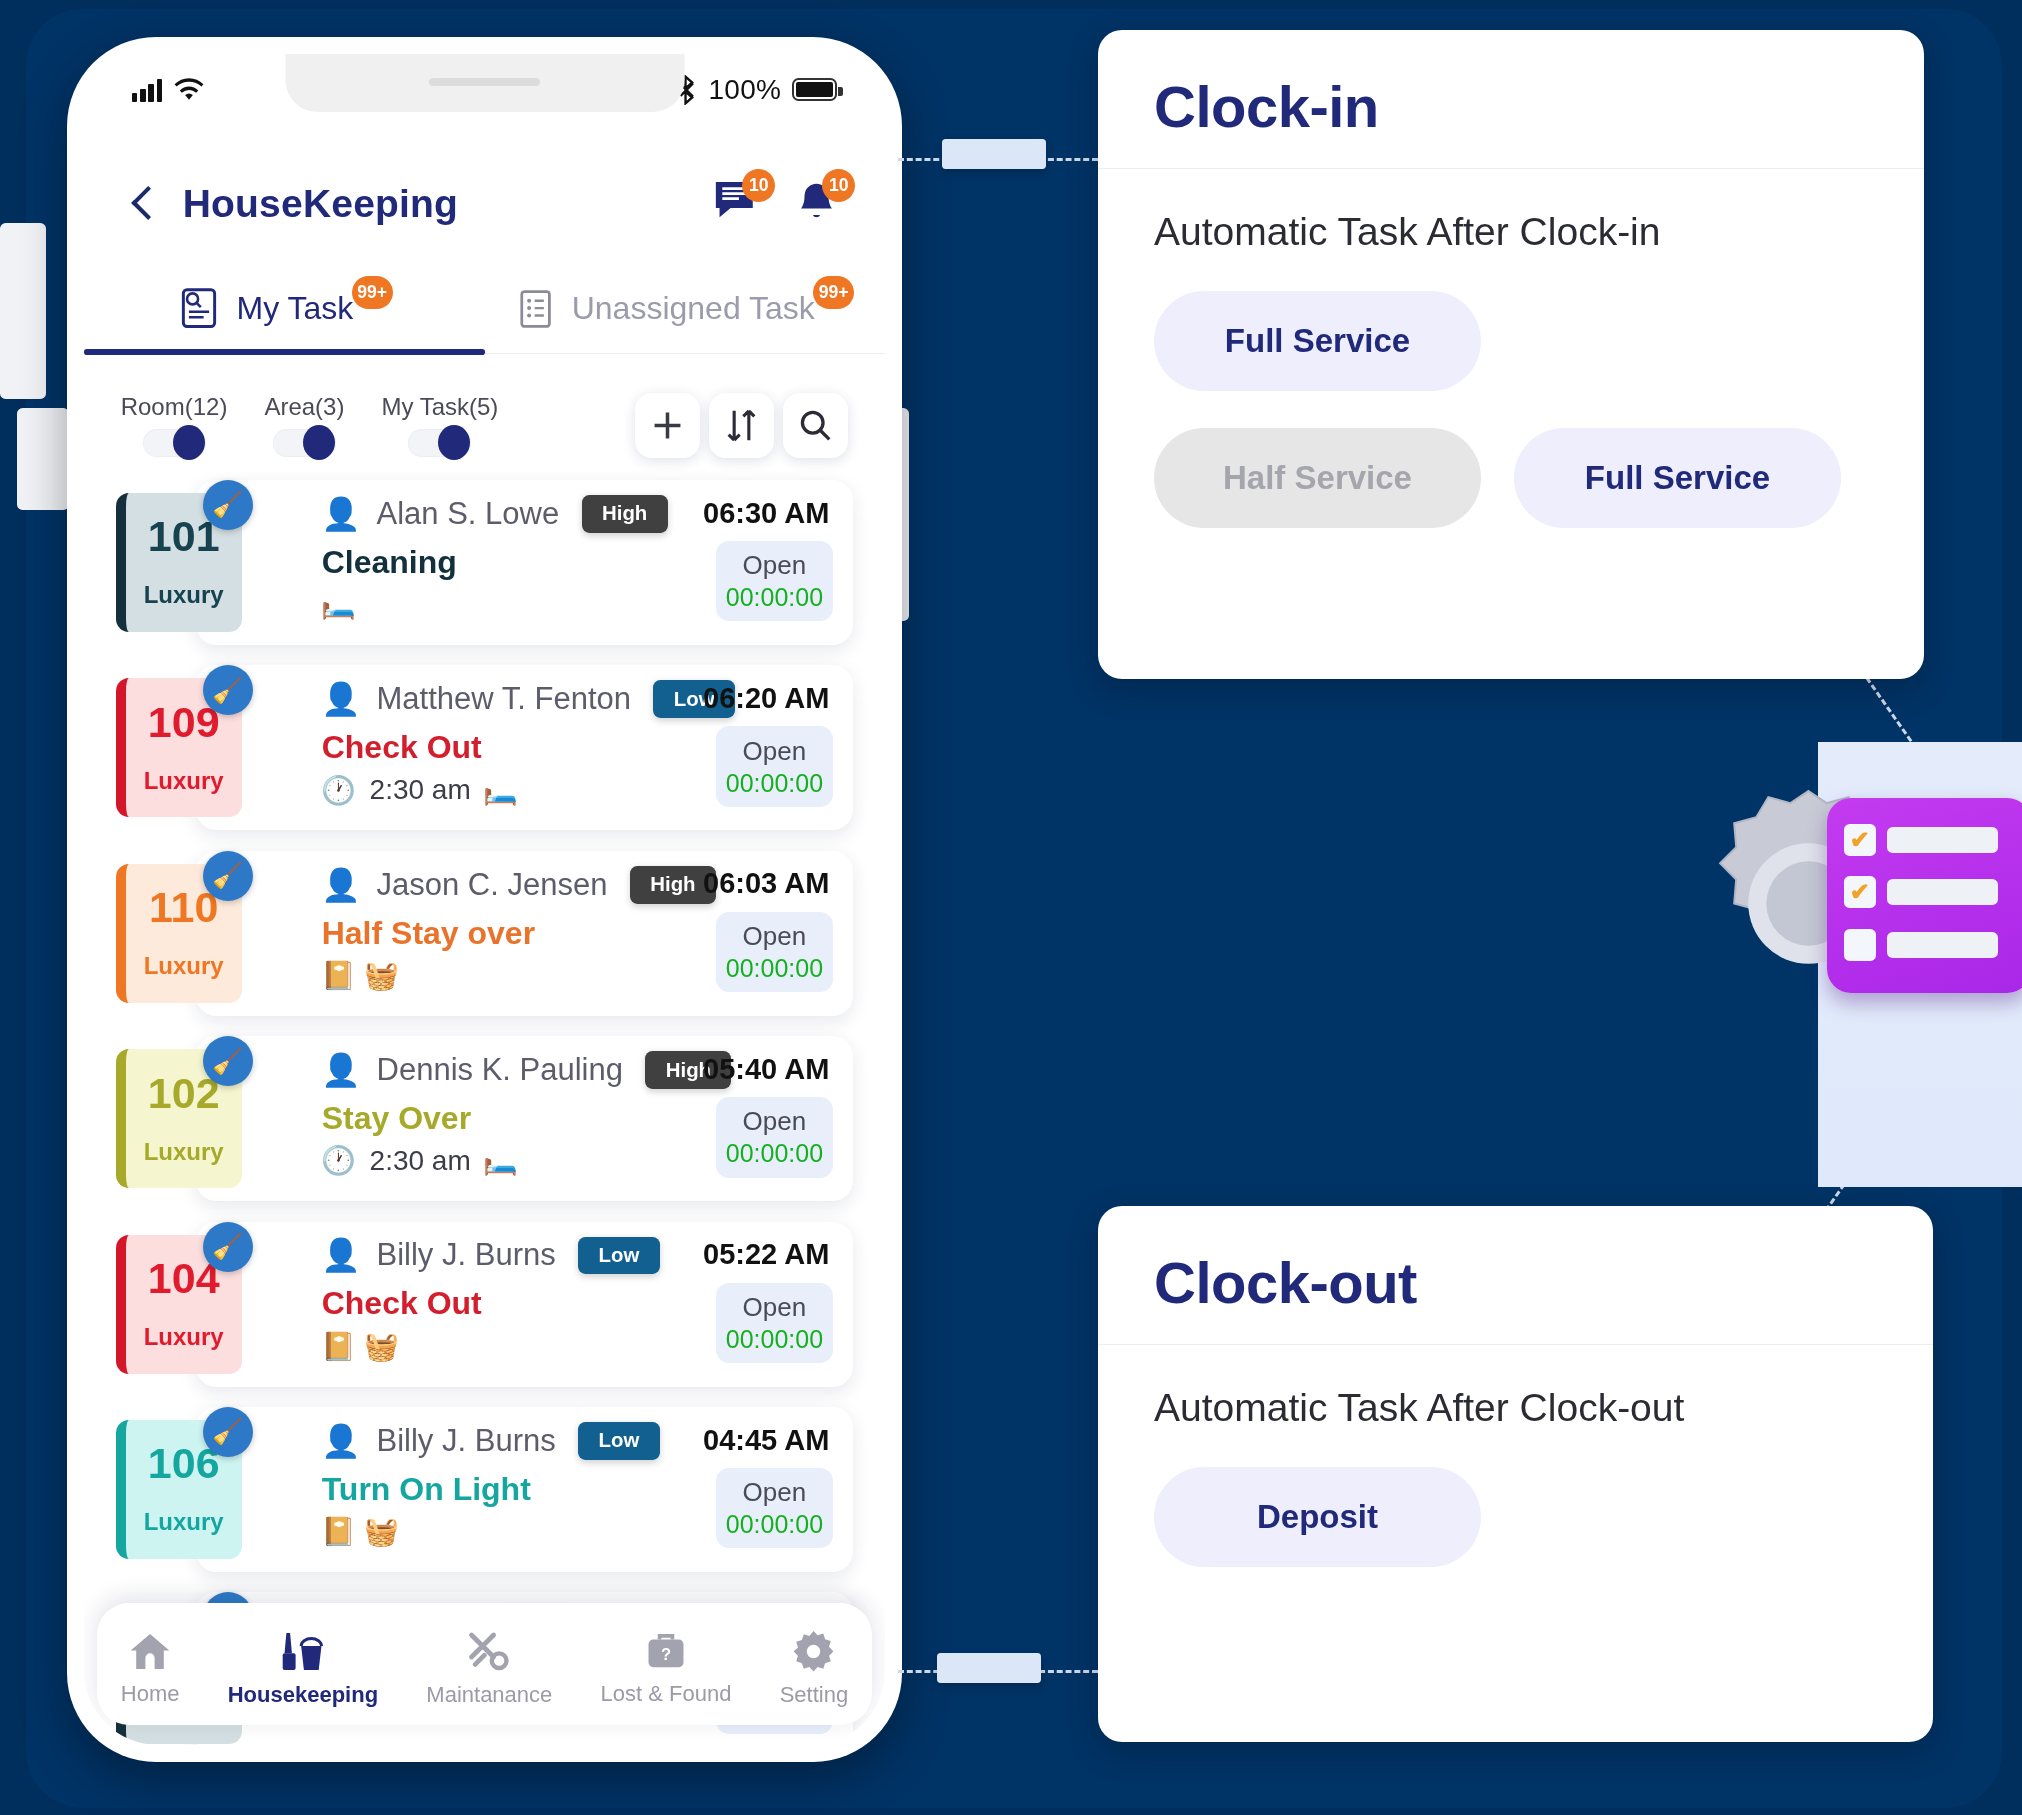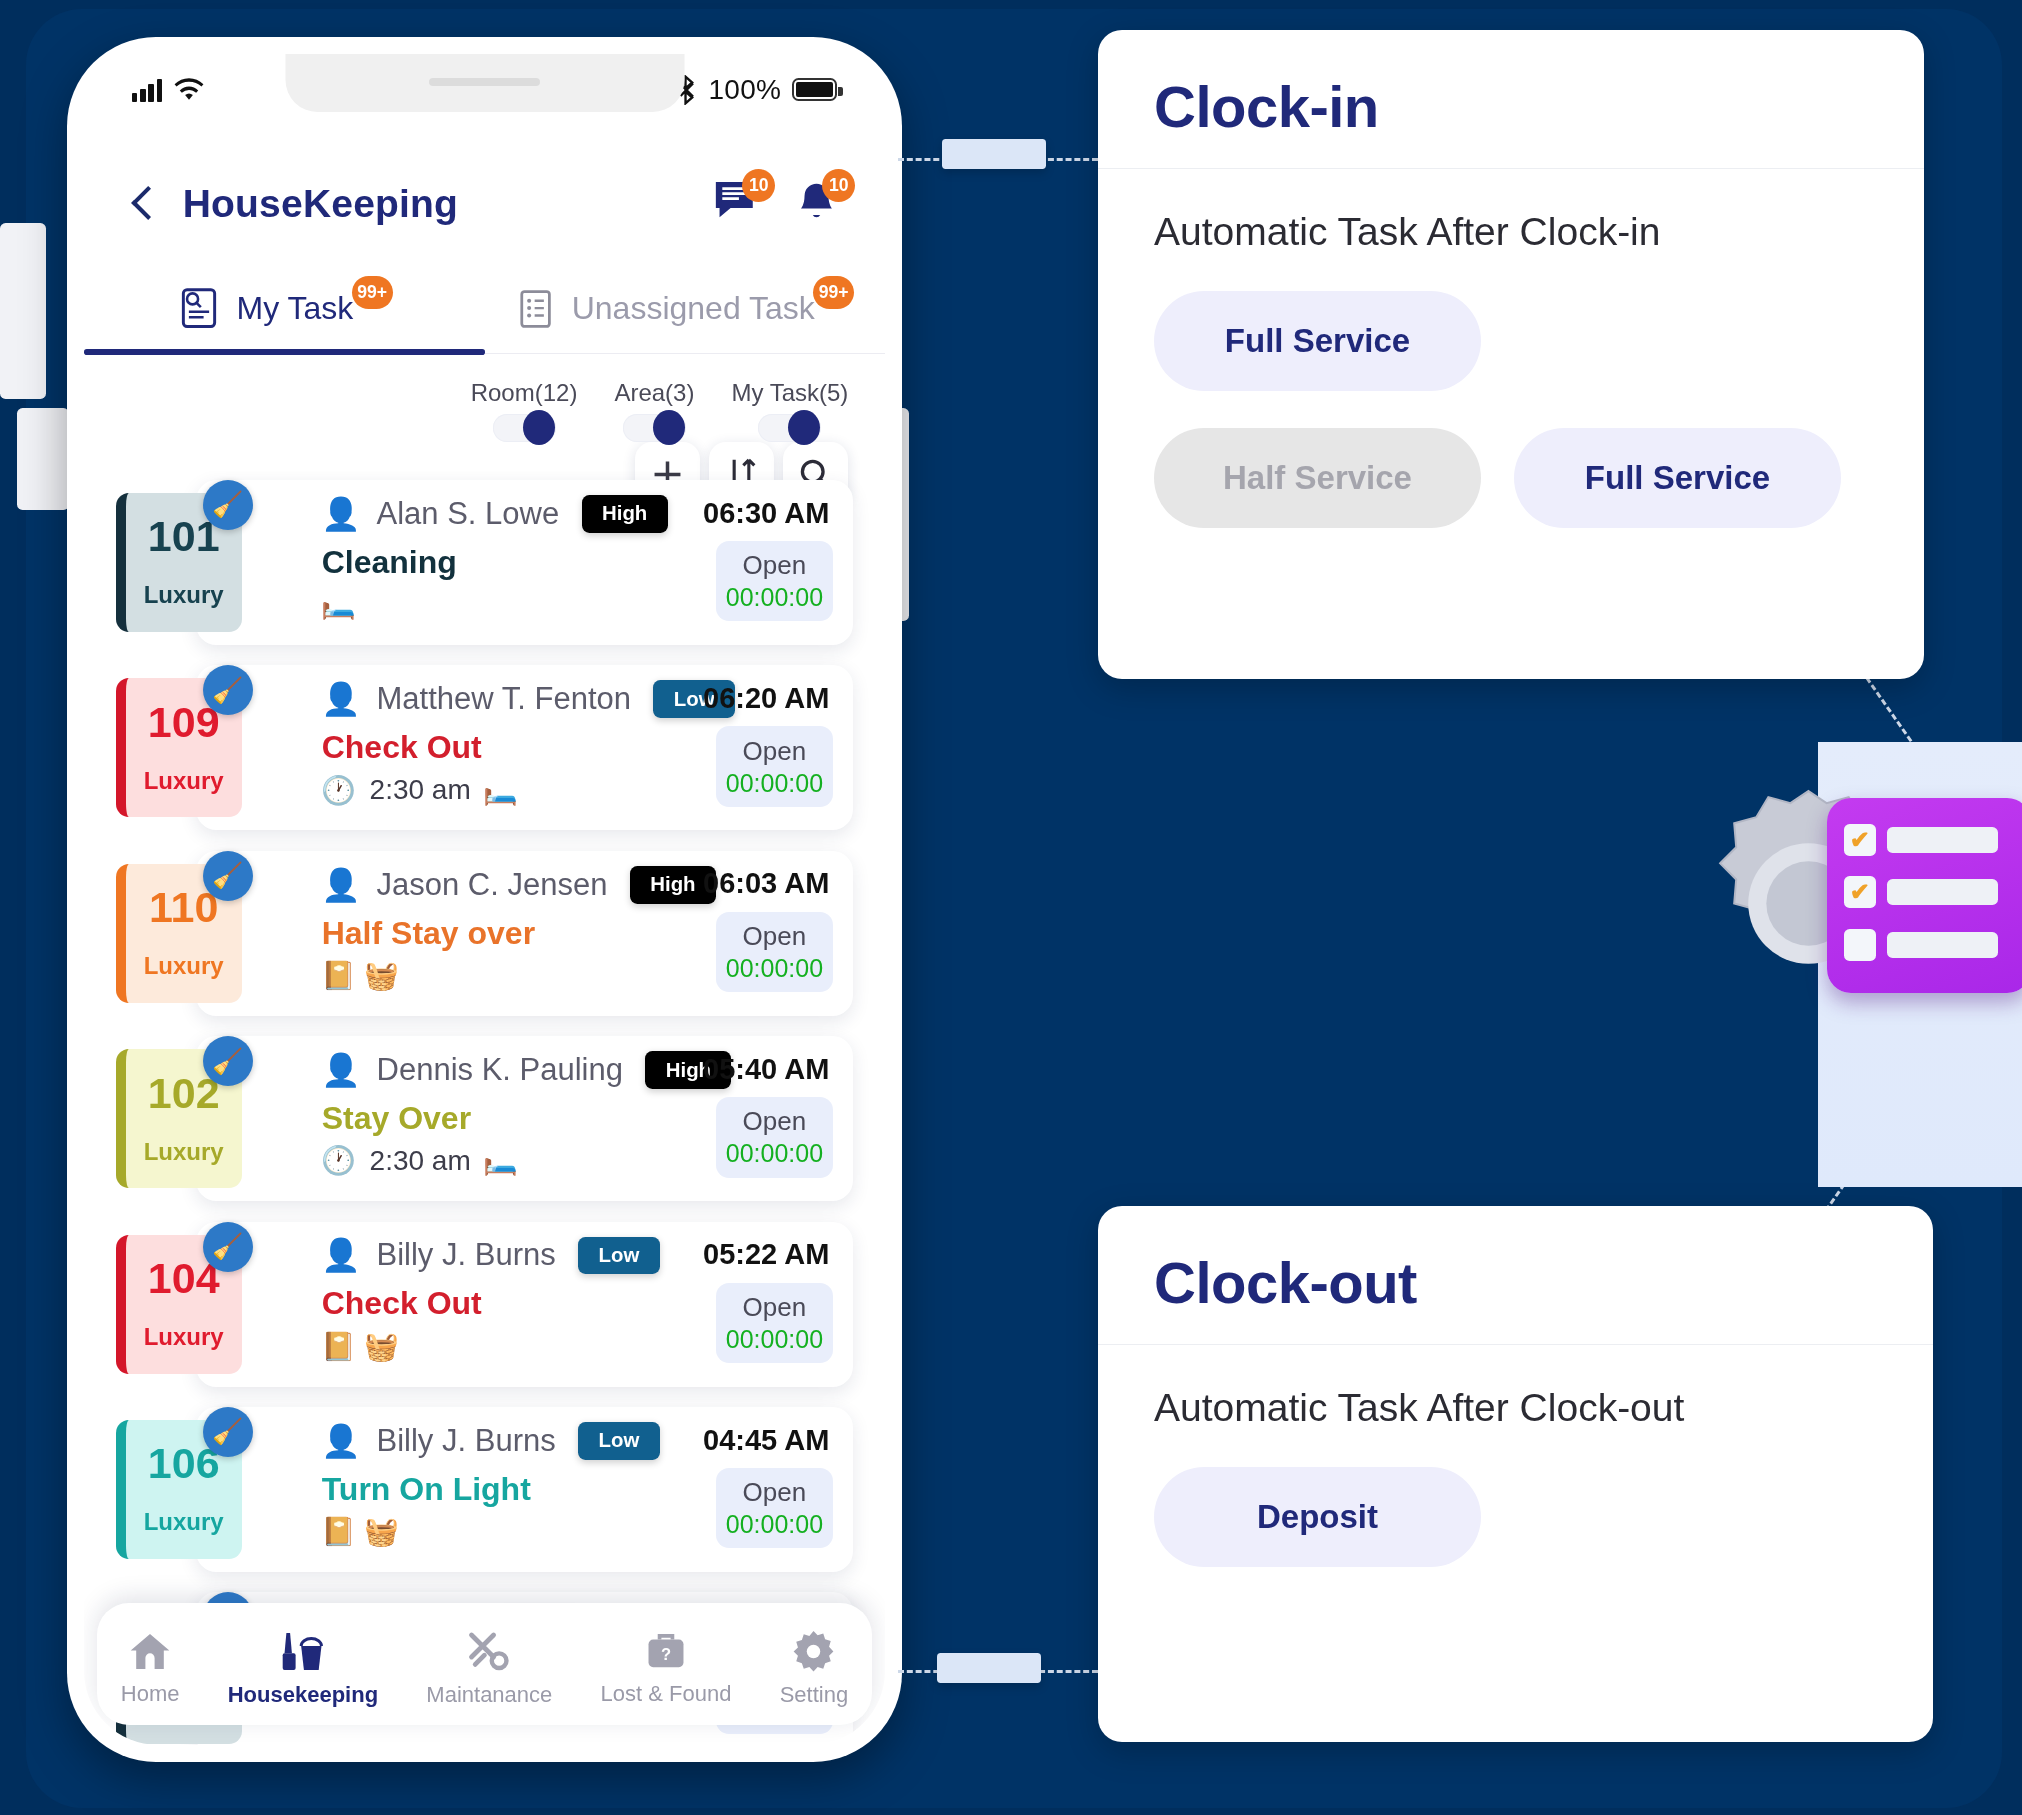--- a/index.html
+++ b/index.html
@@ -108,21 +108,21 @@
   .tab.active .tab-label { color: #20297a; }
   .tab.active::after {
     content:""; position: absolute; bottom: -1.9px; left: 0; width: 100%;
     height: 5.6px; background: #20297a; border-radius: 2.8px;
   }
   .tab .badge { position: static; margin-left: -16.7px; margin-top: -32px; }
 
   
   .filter-row {
     position: absolute; top: 314px; left: 0; width: 100%; height: 104px;
-    display: flex; align-items: flex-end; padding: 11px 37px 0 37px; flex-direction: column;
+    display: flex; align-items: center; padding: 11px 37px 0 37px;
   }
   .filters { display: flex; gap: 37px; }
   .filter { display: flex; flex-direction: column; align-items: center; gap: 7.4px; }
   .filter-label { font-size: 24px; color: #4a4a58; white-space: nowrap; }
   .switch {
     width: 63px; height: 28px; border-radius: 15px;
     background: #f3f4f8; position: relative; cursor: pointer;
     box-shadow: inset 0 0 0 0.9px #eceef5;
   }
   .switch i {
@@ -165,21 +165,21 @@
     font-size: 25px;
   }
   .row1 { display: flex; align-items: center; gap: 15px; }
   .person-icon { font-size: 32px; color: #7d7d8c; line-height: 1; }
   .person-name { font-size: 31px; color: #5c5c6b; white-space: nowrap; }
   .pri {
     font-size: 20.4px; font-weight: 700; color: #fff;
     padding: 7.4px 20.4px; border-radius: 7.4px; margin-left: 7.4px;
     box-shadow: 0 2.8px 7.4px rgba(0,0,0,.18);
   }
-  .pri.high { background: #000000; }
+  .pri.high { background: #404040; }
   .pri.low { background: #11608f; }
   .time-stamp {
     position: absolute; right: 24px; top: 16.7px;
     font-size: 29px; font-weight: 700; color: #111;
   }
   .task-name { font-size: 32px; font-weight: 700; margin-top: 11px; }
   .meta-row { display: flex; align-items: center; gap: 13px; margin-top: 7.4px; font-size: 28px; color: #3d3d4a; }
   .clock-glyph { font-size: 28px; }
   .status-box {
     position: absolute; right: 20.4px; top: 61px;

